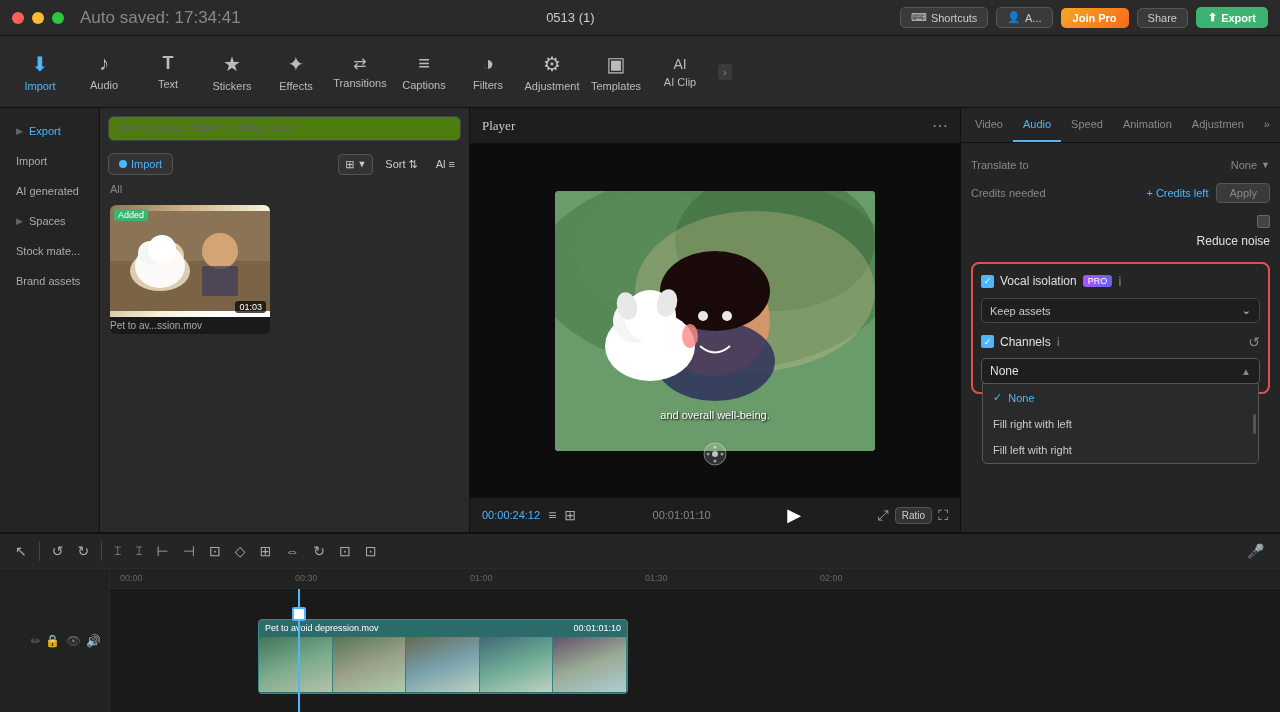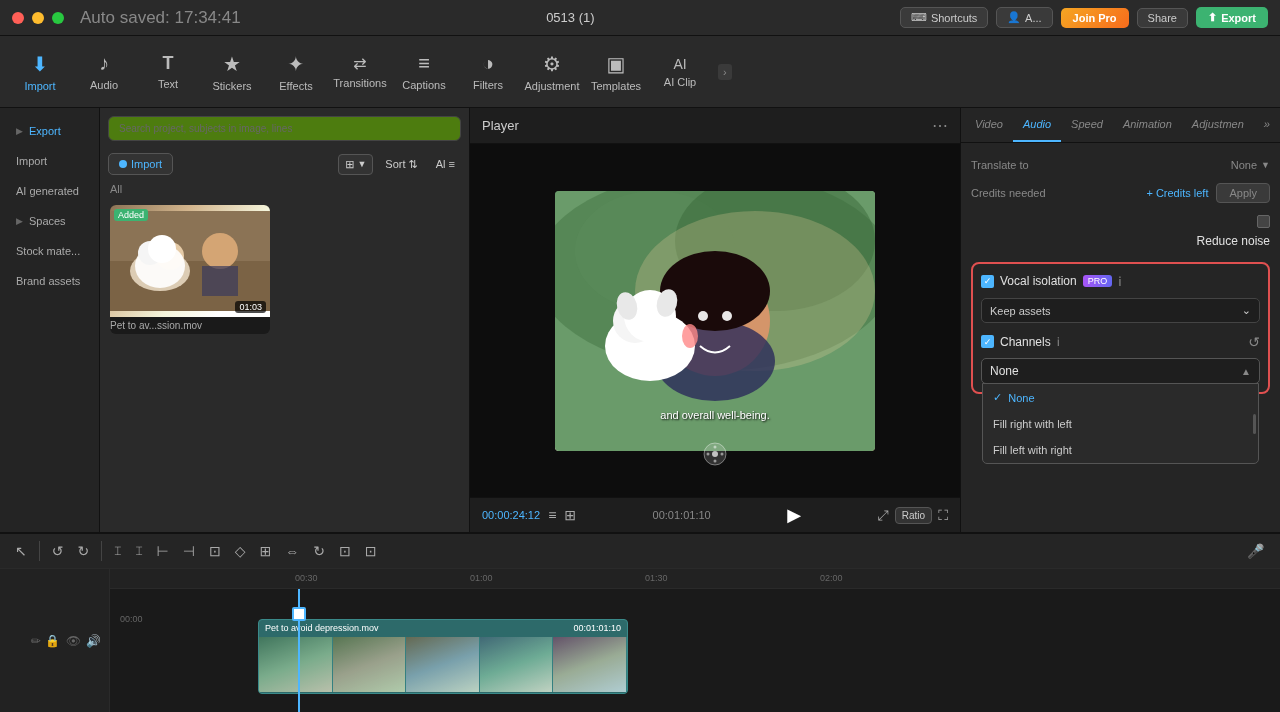--- a/index.html
+++ b/index.html
@@ -316,20 +316,21 @@
       display: flex;
       align-items: center;
       justify-content: space-between;
       padding: 8px 12px;
       border-bottom: 1px solid #111;
     }
     .player-title {
       font-size: 13px;
       color: #ccc;
       font-weight: 500;
+      font-family: Liberation Serif, serif;
     }
     .player-menu-btn {
       cursor: pointer;
       color: #888;
       font-size: 16px;
     }
     .player-viewport {
       flex: 1;
       background: #0d0d0d;
       display: flex;
@@ -408,21 +409,20 @@
       width: 320px;
       background: #252525;
       border-left: 1px solid #111;
       display: flex;
       flex-direction: column;
     }
     .right-tabs {
       display: flex;
       border-bottom: 1px solid #111;
       padding: 0 4px;
-      font-style: italic;
     }
     .right-tab {
       padding: 10px 10px;
       font-size: 11px;
       color: #888;
       cursor: pointer;
       white-space: nowrap;
     }
     .right-tab.active {
       color: #4db6ff;
@@ -1113,21 +1113,21 @@
           <button class="tl-icon-btn">✏</button>
           <button class="tl-icon-btn">🔒</button>
           <button class="tl-icon-btn">👁</button>
           <button class="tl-icon-btn">🔊</button>
         </div>
       </div>
 
       <div class="timeline-track-area">
 
         <div class="time-ruler">
-          <span class="ruler-mark" style="left:10px;margin-top:41px;">00:00</span>
+          <span class="ruler-mark" style="left:10px;">00:00</span>
           <span class="ruler-mark" style="left:185px;">00:30</span>
           <span class="ruler-mark" style="left:360px;">01:00</span>
           <span class="ruler-mark" style="left:535px;">01:30</span>
           <span class="ruler-mark" style="left:710px;">02:00</span>
         </div>
 
         <div class="track-container">
 
           <div class="playhead"></div>
           <div class="playhead-diamond"></div>

